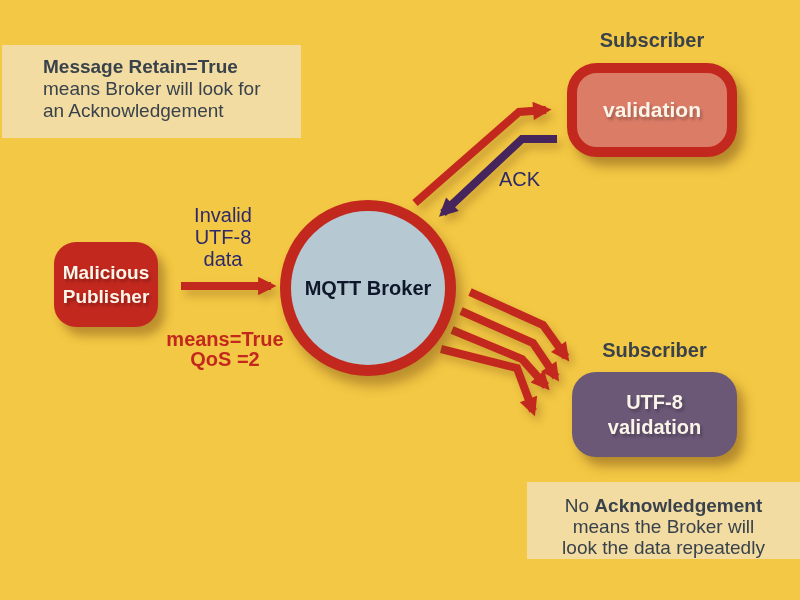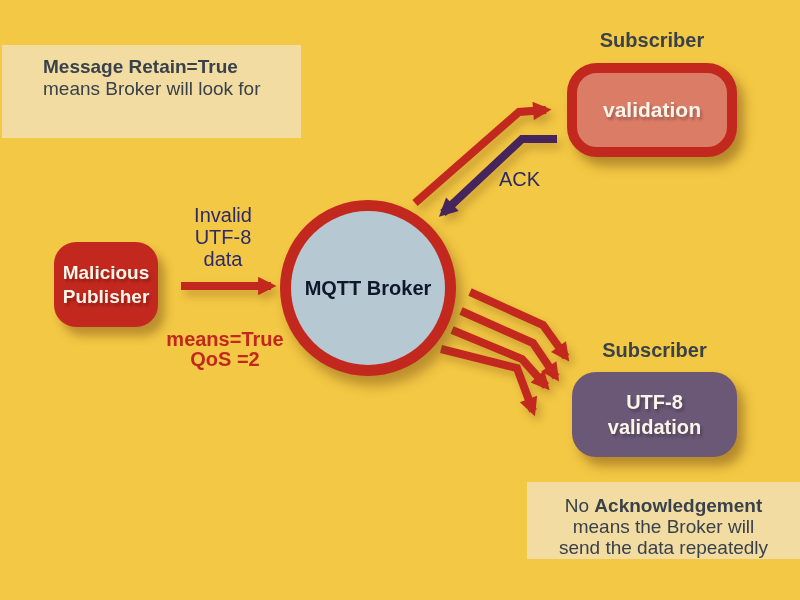--- a/index.html
+++ b/index.html
@@ -79,20 +79,21 @@
     <path class="shaft stroke-purple" marker-end="url(#head-purple)" d="M 557 139 L 522 139 L 443 213"></path>
     <path class="shaft stroke-red" marker-end="url(#head-red)" d="M 470 292 L 543 325 L 566 357"></path>
     <path class="shaft stroke-red" marker-end="url(#head-red)" d="M 461 311 L 533 343 L 556 377"></path>
     <path class="shaft stroke-red" marker-end="url(#head-red)" d="M 452 330 L 522 359 L 546 386"></path>
     <path class="shaft stroke-red" marker-end="url(#head-red)" d="M 441 349 L 517 368 L 533 411"></path>
   </svg>
 
   <div id="note-tl" class="abs note">
     <span class="line b">Message Retain=True</span>
     <span class="line">means Broker will look for</span>
+    <span class="line">an Acknowledgement</span>
   </div>
 
   <div id="sub-top-title" class="abs subtitle">Subscriber</div>
 
   <div id="sub-top-box" class="abs subbox">
     <span class="line">validation</span>
   </div>
 
   <div id="ack-label" class="abs">ACK</div>
 
@@ -119,16 +120,16 @@
   <div id="sub-bottom-title" class="abs subtitle">Subscriber</div>
 
   <div id="sub-bottom-box" class="abs subbox">
     <span class="line">UTF-8</span>
     <span class="line">validation</span>
   </div>
 
   <div id="note-br" class="abs note">
     <span class="line"><span>No </span><span class="b">Acknowledgement</span></span>
     <span class="line">means the Broker will</span>
-    <span class="line">send the data repeatedly</span>
+    <span class="line">look the data repeatedly</span>
   </div>
 
 </div>
 
 </body></html>

